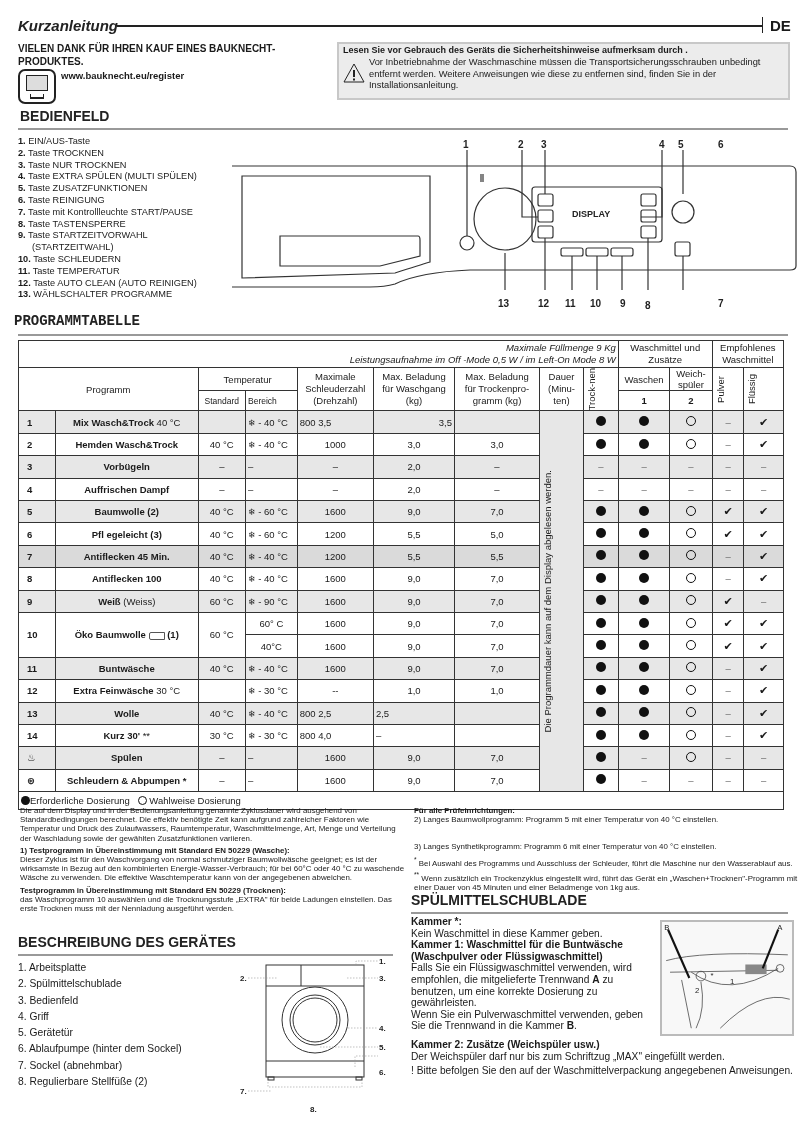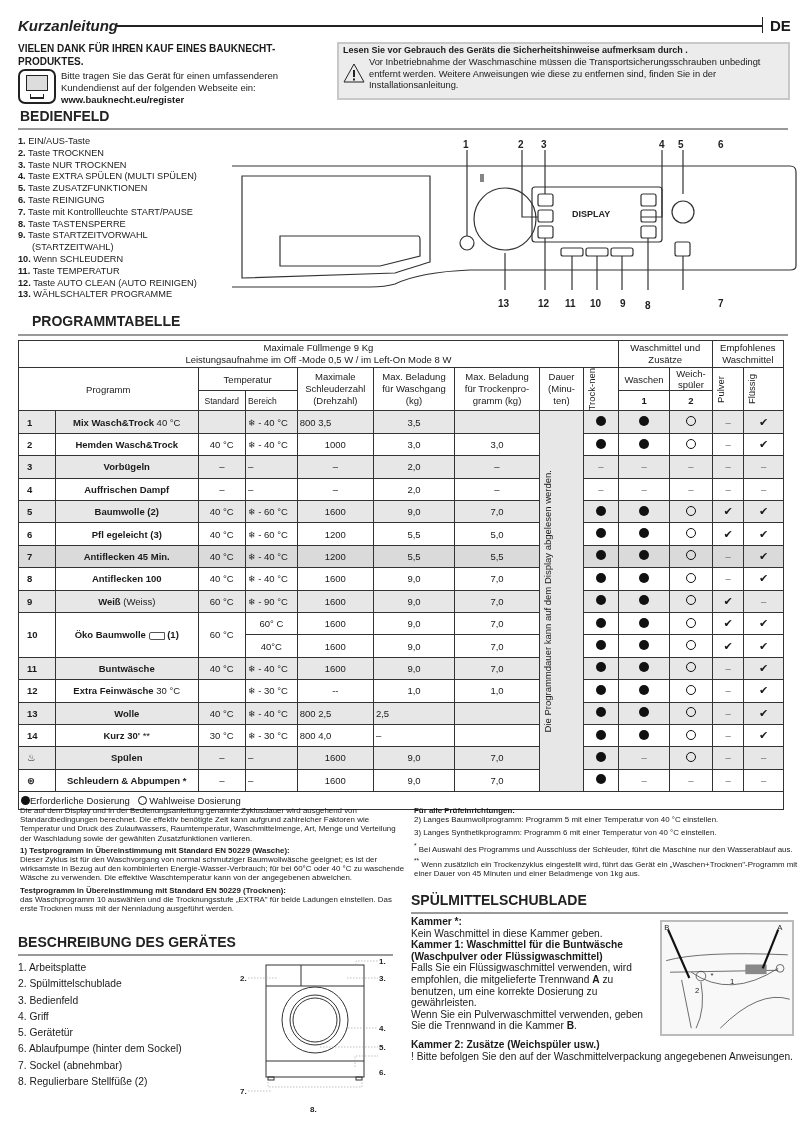--- a/index.html
+++ b/index.html
@@ -31,32 +31,32 @@
 
   .bed-title { left: 20px; top: 108px; }
   .bed-rule { left: 18px; top: 128px; width: 770px; }
   .bed-list { left: 18px; top: 136px; width: 220px; list-style: none; font-size: 9.2px; line-height: 11.8px; }
   .bed-list .n { font-weight: bold; }
   .bed-list .indent { padding-left: 14px; display: block; }
 
   .panel-svg { left: 230px; top: 135px; width: 570px; height: 180px; }
 
   
-  .pt-title { left: 32px; top: 313px; }
+  .pt-title { left: 14px; top: 313px; font-family: Liberation Mono, monospace; }
   .pt-rule { left: 18px; top: 334px; width: 770px; }
   .ptable { left: 18px; top: 340px; width: 766px; border-collapse: collapse; font-size: 9.5px; }
   .ptable td, .ptable th { border: 1px solid #333; text-align: center; padding: 0 2px; font-weight: normal; }
   .ptable .hdr td { height: 14px; }
   .ptable .g { background: #e7e7e7; }
   .ptable .g2 { background: #dadada; }
   .ptable tbody.rows td { height: 22.4px; }
   .ptable .num { font-weight: bold; text-align: left; padding-left: 8px; }
   .ptable .pname { font-weight: bold; }
   .ptable .pname span.nb { font-weight: normal; }
-  .ptable .left { text-align: center; }
+  .ptable .left { text-align: right; font-style: italic; }
   .ptable .vert { writing-mode: vertical-rl; transform: rotate(180deg); white-space: nowrap; font-size: 9.5px; }
   .ptable .vertcell { background: #e7e7e7; }
   .dot { display: inline-block; width: 10px; height: 10px; border-radius: 50%; background: #111; }
   .ring { display: inline-block; width: 10px; height: 10px; border-radius: 50%; border: 1.6px solid #111; }
   .chk { font-weight: bold; font-size: 11px; }
   .dash { color: #666; }
   .ptable .legend-row td { text-align: left; height: 18px; padding-left: 2px; }
   .snow { font-size: 9px; }
   .eco-tag { display: inline-block; width: 16px; height: 8px; border: 1px solid #555; border-radius: 2px 0 0 2px; vertical-align: middle; }
 
@@ -87,21 +87,20 @@
 <div class="abs title-rule"></div>
 <div class="abs title-tick"></div>
 <div class="abs lang">DE</div>
 
 <div class="abs thanks">VIELEN DANK FÜR IHREN KAUF EINES BAUKNECHT-PRODUKTES.</div>
 <div class="abs pc-icon">
     <div class="scr"></div>
     <div class="stand"></div>
   </div>
 <div class="abs register">
-  <span>Bitte tragen Sie das Gerät für einen umfassenderen Kundendienst auf der folgenden Webseite ein:</span>
   <b>www.bauknecht.eu/register</b>
 </div>
 
 <div class="abs safety">
   <div class="head">Lesen Sie vor Gebrauch des Geräts die Sicherheitshinweise aufmerksam durch   .</div>
   <div class="warn">
     <svg class="tri" viewBox="0 0 22 20">
         <path d="M11 1 L21 19 L1 19 Z" fill="none" stroke="#222" stroke-width="1"></path>
         <rect x="10" y="7" width="2" height="7" fill="#222"></rect>
         <rect x="10" y="15.5" width="2" height="2" fill="#222"></rect>
@@ -115,21 +114,21 @@
 <ul class="abs bed-list">
   <li><span class="n">1.</span> <span>EIN/AUS-Taste</span></li>
   <li><span class="n">2.</span> <span>Taste TROCKNEN</span></li>
   <li><span class="n">3.</span> <span>Taste NUR TROCKNEN</span></li>
   <li><span class="n">4.</span> <span>Taste EXTRA SPÜLEN (MULTI SPÜLEN)</span></li>
   <li><span class="n">5.</span> <span>Taste ZUSATZFUNKTIONEN</span></li>
   <li><span class="n">6.</span> <span>Taste REINIGUNG</span></li>
   <li><span class="n">7.</span> <span>Taste mit Kontrollleuchte START/PAUSE</span></li>
   <li><span class="n">8.</span> <span>Taste TASTENSPERRE</span></li>
   <li><span class="n">9.</span> <span>Taste STARTZEITVORWAHL</span><span class="indent">(STARTZEITWAHL)</span></li>
-  <li><span class="n">10.</span> <span>Wenn SCHLEUDERN</span></li>
+  <li><span class="n">10.</span> <span>Taste SCHLEUDERN</span></li>
   <li><span class="n">11.</span> <span>Taste TEMPERATUR</span></li>
   <li><span class="n">12.</span> <span>Taste AUTO CLEAN (AUTO REINIGEN)</span></li>
   <li><span class="n">13.</span> <span>WÄHLSCHALTER PROGRAMME</span></li>
 </ul>
 
 <svg class="abs panel-svg" viewBox="230 135 570 180" font-family="Liberation Sans, sans-serif" font-size="10" font-weight="bold">
   <g fill="none" stroke="#333" stroke-width="1.2">
     <path d="M232 166 L790 166 Q796 166 796 172 L796 266 Q796 270 790 270 L470 270 Q420 272 395 284 Q385 287 370 287 L232 287"></path>
     <path d="M242 176 L430 176 L430 262 Q420 265 395 273 L242 278 Z"></path>
     <path d="M280 236 L418 236 Q420 236 420 240 L420 256 L380 266 L280 266 Z"></path>
@@ -249,21 +248,21 @@
       <td style="font-weight:bold">2</td>
     </tr>
   </tbody>
   <tbody class="rows" id="prog-rows">
       <tr>
         <td class="num g">1</td>
         <td class="pname g"><span>Mix Wasch&amp;Trock</span> <span class="nb">40 °C</span></td>
         <td class="g"></td>
         <td class="g" style="text-align:left"><span class="snow">❄</span> <span>- 40 °C</span></td>
         <td class="g" style="text-align:left">800 3,5</td>
-        <td class="g" style="text-align:center">3,5</td>
+        <td class="g" style="text-align:right">3,5</td>
         <td class="g"></td>
         <td rowspan="17" class="vertcell">
           <div class="vert">Die Programmdauer kann auf dem Display abgelesen werden.</div>
         </td>
         <td class="g"><span class="dot"></span></td>
         <td class="g"><span class="dot"></span></td>
         <td class="g"><span class="ring"></span></td>
         <td class="g"><span class="dash">–</span></td>
         <td class="g"><span class="chk">✔</span></td>
       </tr>
@@ -499,21 +498,21 @@
   </tbody>
 </table>
 
 <div class="abs notes-l">
   <p>Die auf dem Display und in der Bedienungsanleitung genannte Zyklusdauer wird ausgehend von Standardbedingungen berechnet. Die effektiv benötigte Zeit kann aufgrund zahlreicher Faktoren wie Temperatur und Druck des Zulaufwassers, Raumtemperatur, Waschmittelmenge, Art, Menge und Verteilung der Waschladung sowie der gewählten Zusatzfunktionen variieren.</p>
   <p><b>1) Testprogramm in Übereinstimmung mit Standard EN 50229 (Wasche):</b><br><span>Dieser Zyklus ist für den Waschvorgang von normal schmutziger Baumwollwäsche geeignet; es ist der wirksamste in Bezug auf den kombinierten Energie-Wasser-Verbrauch; für bei 60°C oder 40 °C zu waschende Wäsche zu verwenden. Die effektive Waschtemperatur kann von der angegebenen abweichen.</span></p>
   <p><b>Testprogramm in Übereinstimmung mit Standard EN 50229 (Trocknen):</b><br><span>das Waschprogramm 10 auswählen und die Trocknungsstufe „EXTRA" für beide Ladungen einstellen. Das erste Trocknen muss mit der Nennladung ausgeführt werden.</span></p>
 </div>
 <div class="abs notes-r">
   <p style="margin-bottom:0"><b>Für alle Prüfeinrichtungen:</b></p>
-  <p style="margin-bottom:4px">2)  Langes Baumwollprogramm: Programm 5 mit einer Temperatur von 40 °C einstellen.</p>
+  <p style="margin-bottom:18px">2)  Langes Baumwollprogramm: Programm 5 mit einer Temperatur von 40 °C einstellen.</p>
   <p>3)  Langes Synthetikprogramm: Programm 6 mit einer Temperatur von 40 °C einstellen.</p>
   <p><sup>*</sup> <span>Bei Auswahl des Programms und Ausschluss der Schleuder, führt die Maschine nur den Wasserablauf aus.</span></p>
   <p><sup>**</sup> <span>Wenn zusätzlich ein Trockenzyklus eingestellt wird, führt das Gerät ein „Waschen+Trocknen"-Programm mit einer Dauer von 45 Minuten und einer Beladmenge von 1kg aus.</span></p>
 </div>
 
 <h2 class="abs sec desc-title">BESCHREIBUNG DES GERÄTES</h2>
 <div class="abs sec-rule desc-rule"></div>
 <ul class="abs desc-list">
   <li>1. Arbeitsplatte</li>
   <li>2. Spülmittelschublade</li>
@@ -560,20 +559,21 @@
 <div class="abs sec-rule dr-rule"></div>
 <div class="abs dr-text">
   <b>Kammer *:</b><br>
   <span>Kein Waschmittel in diese Kammer geben.</span><br>
   <b>Kammer 1: Waschmittel für die Buntwäsche (Waschpulver oder Flüssigwaschmittel)</b><br>
   <span>Falls Sie ein Flüssigwaschmittel verwenden, wird empfohlen, die mitgelieferte Trennwand</span> <b>A</b> <span>zu benutzen, um eine korrekte Dosierung zu gewährleisten.</span><br>
   <span>Wenn Sie ein Pulverwaschmittel verwenden, geben Sie die Trennwand in die Kammer</span> <b>B</b>.
 </div>
 <div class="abs dr-text2">
   <p style="margin-bottom:0"><b>Kammer 2: Zusätze (Weichspüler usw.)</b></p>
+  <p>Der Weichspüler darf nur bis zum Schriftzug „MAX" eingefüllt werden.</p>
   <p>!  Bitte befolgen Sie den auf der Waschmittelverpackung angegebenen Anweisungen.</p>
 </div>
 <svg class="abs drawer-img" viewBox="0 0 134 116" font-family="Liberation Sans, sans-serif" font-size="8">
   <g fill="none" stroke="#444" stroke-width="0.8">
     <path d="M4 40 Q40 30 130 34"></path>
     <path d="M8 52 L120 50"></path>
     <path d="M30 52 Q70 80 120 48"></path>
     <path d="M20 60 L30 110"></path>
     <path d="M40 62 Q45 90 35 110"></path>
     <path d="M60 110 Q100 70 132 80"></path>

